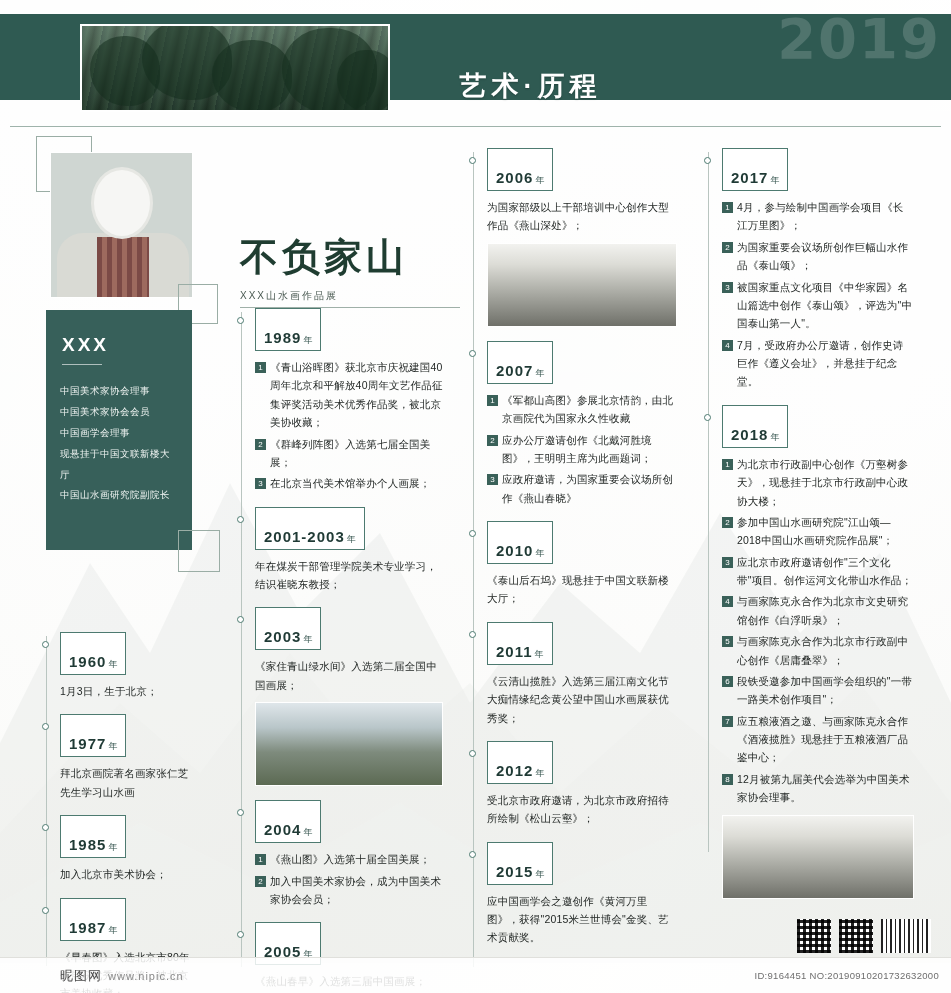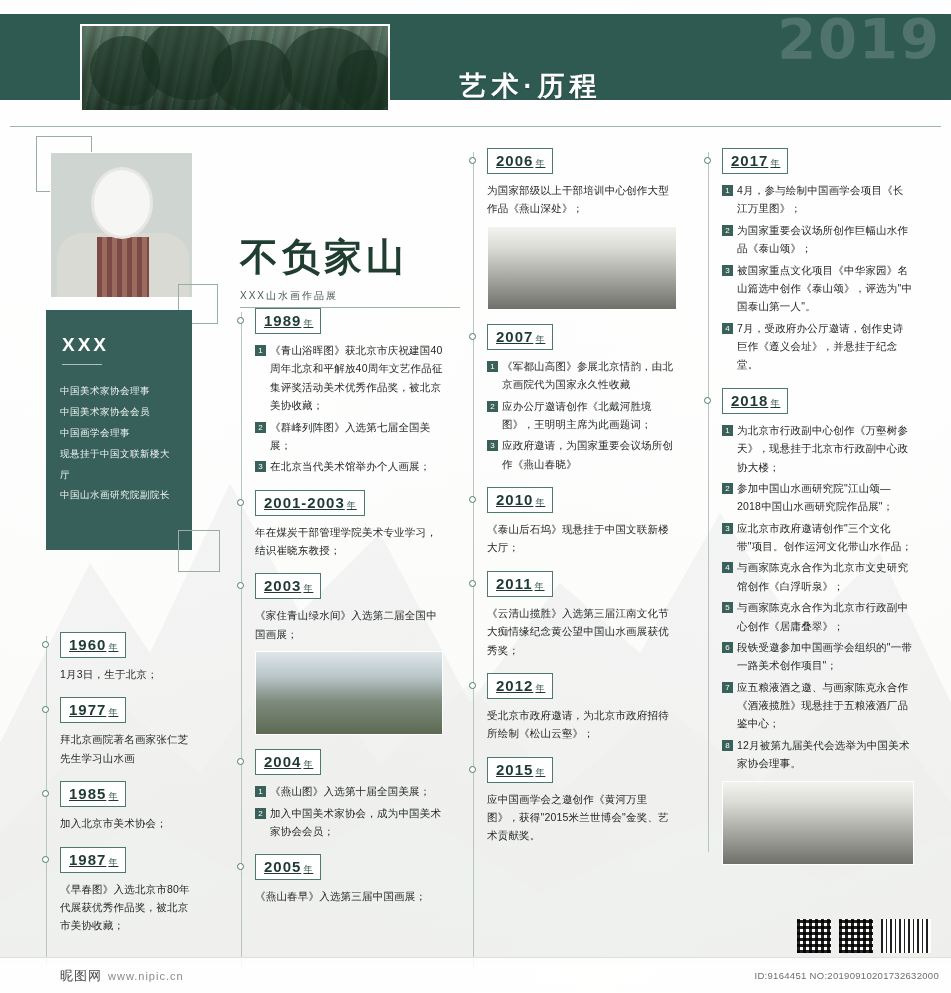--- a/index.html
+++ b/index.html
@@ -116,26 +116,25 @@
   }
 
   
   .col { position: absolute; top: 0; }
   .col-line {
     position: absolute; width: 1px; background: #b9c5c0;
   }
   .yearbox {
     display: inline-block;
     border: 1px solid #4d7a70;
-    padding: 3px 7px 3px 8px;
+    padding: 20px 7px 3px 8px;
     background: #ffffff;
     font-size: 15px; font-weight: bold; color: #1f3a35;
     letter-spacing: 1px;
     white-space: nowrap;
-    text-decoration: underline;
   }
   .yearbox .suffix { font-size: 9px; font-weight: normal; margin-left: 2px; color: #30504a; }
   .entry { position: relative; margin-bottom: 14px; }
   .entry .dot {
     position: absolute; left: -18px; top: 9px; width: 7px; height: 7px;
     background: #ffffff; border: 1px solid #4d7a70; border-radius: 50%;
   }
   .body-text {
     font-size: 10.5px; line-height: 1.75; color: #232826;
     margin-top: 7px; letter-spacing: .2px;

